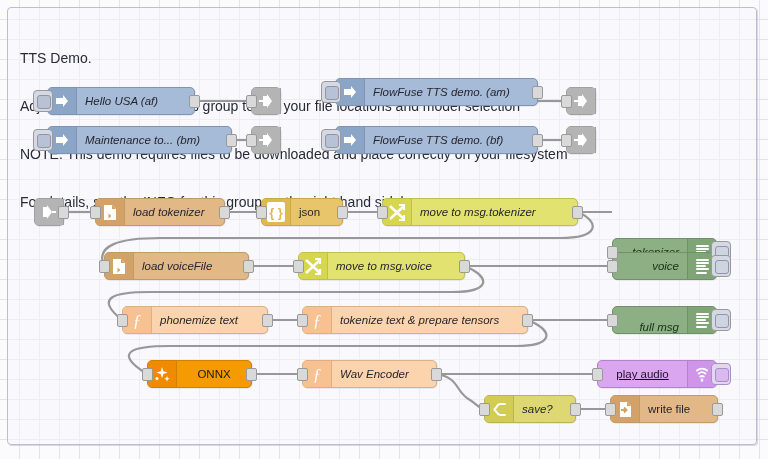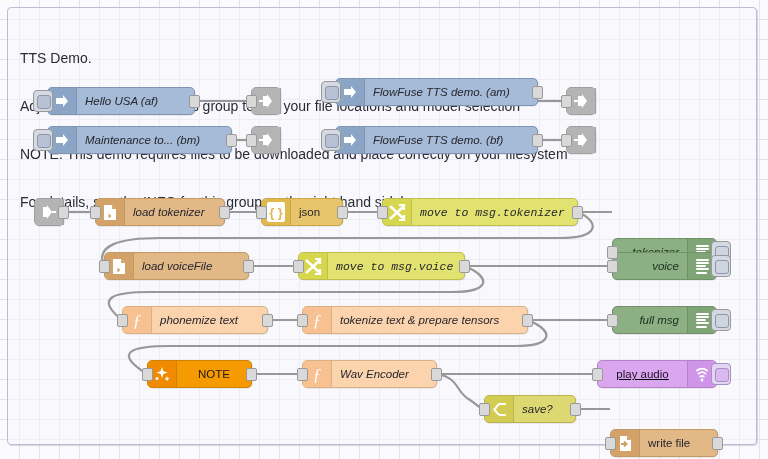--- a/index.html
+++ b/index.html
@@ -88,21 +88,21 @@
 
   
   .c-inject{background:#a6bbd7;border-color:#7f94b3;}
   .c-inject .nicon{background:#8ba5c6;border-right-color:#7f94b3;}
   .c-link{background:#c3c3c3;border-color:#a0a0a0;}
   .c-link .nicon{background:#b4b4b4;border-right-color:#a0a0a0;}
   .c-file{background:#e2b887;border-color:#c09a67;}
   .c-file .nicon{background:#d2a269;border-right-color:#c09a67;}
   .c-json{background:#e8c56a;border-color:#c9a646;}
   .c-json .nicon{background:#dfb94e;border-right-color:#c9a646;}
-  .c-change{background:#e2e270;border-color:#bfbf4e;font-family:Liberation Mono, monospace;}
+  .c-change{background:#e2e270;border-color:#bfbf4e;}
   .c-change .nicon{background:#d7d74f;border-right-color:#bfbf4e;}
   .c-switch{background:#ddd872;border-color:#b9b450;}
   .c-switch .nicon{background:#d2cd52;border-right-color:#b9b450;}
   .c-func{background:#fbd3ad;border-color:#dcb085;}
   .c-func .nicon{background:#f7c191;border-right-color:#dcb085;}
   .c-debug{background:#8cb083;border-color:#6e9165;}
   .c-debug .nicon.right{background:#7fa576;border-left-color:#6e9165;}
   .c-debug .nlabel{color:#17301a;}
   .c-onnx{background:#f59a00;border-color:#cf8200;}
   .c-onnx .nicon{background:#f08a00;border-right-color:#cf8200;}
@@ -396,21 +396,21 @@
 
   <div class="node c-func" style="left:302px;top:306px;width:226px;">
     <div class="nicon">
       <span class="fglyph">ƒ</span>
     </div>
     <div class="nlabel">tokenize text &amp; prepare tensors</div>
     <div class="port in"></div>
     <div class="port out"></div>
   </div>
 
-  <div class="node c-debug" style="left:612px;top:306px;width:105px;">
+  <div class="node c-debug" style="left:612px;top:306px;width:105px;align-items:flex-end;">
     <div class="nlabel right">full msg</div>
     <div class="nicon right">
       <div class="ilines">
           <span></span>
           <span></span>
           <span></span>
           <span></span>
           <span></span>
         </div>
     </div>
@@ -421,21 +421,21 @@
   </div>
 
   <div class="node c-onnx" style="left:147px;top:360px;width:105px;">
     <div class="nicon">
       <svg class="g" width="18" height="18" viewBox="0 0 18 18">
         <path d="M9 2 L10.4 6.2 L14.6 7.6 L10.4 9 L9 13.2 L7.6 9 L3.4 7.6 L7.6 6.2 Z" fill="#fff"></path>
         <path d="M14 11 l.8 2 l2 .8 l-2 .8 l-.8 2 l-.8-2 l-2-.8 l2-.8 Z" fill="#fff"></path>
         <circle cx="4" cy="13.6" r="1.5" fill="#fff"></circle>
       </svg>
     </div>
-    <div class="nlabel plain center">NOTE</div>
+    <div class="nlabel plain center">ONNX</div>
     <div class="port in"></div>
     <div class="port out"></div>
   </div>
 
   <div class="node c-func" style="left:302px;top:360px;width:135px;">
     <div class="nicon">
       <span class="fglyph">ƒ</span>
     </div>
     <div class="nlabel">Wav Encoder</div>
     <div class="port in"></div>
@@ -462,21 +462,21 @@
     <div class="nicon">
       <svg class="g" width="17" height="17" viewBox="0 0 17 17">
         <path d="M14 3 H9 C5.5 3 5.5 8.5 2.5 8.5 C5.5 8.5 5.5 14 9 14 H14" stroke="#fff" stroke-width="2.1" fill="none" stroke-linecap="round"></path>
       </svg>
     </div>
     <div class="nlabel">save?</div>
     <div class="port in"></div>
     <div class="port out"></div>
   </div>
 
-  <div class="node c-file" style="left:610px;top:395px;width:108px;margin-top:34px;">
+  <div class="node c-file" style="left:610px;top:395px;width:108px;">
     <div class="nicon">
       <svg class="g" width="16" height="17" viewBox="0 0 16 17">
         <path d="M3 1 h7 l4 4 v11 H3 Z" fill="#fff"></path>
         <path d="M10 1 v4 h4 Z" fill="#d2a269"></path>
         <path d="M4 9 h5 M7 6.5 l2.6 2.5 L7 11.5" stroke="#d2a269" stroke-width="1.8" fill="none"></path>
       </svg>
     </div>
     <div class="nlabel plain">write file</div>
     <div class="port in"></div>
     <div class="port out"></div>

